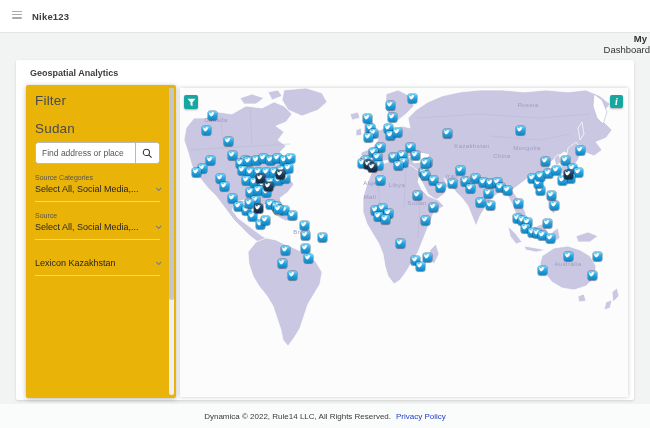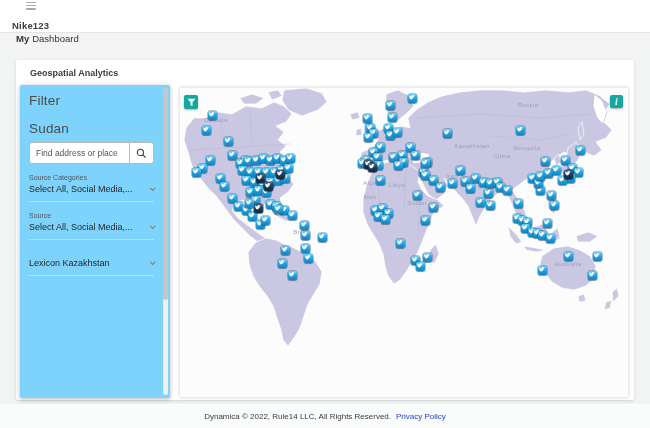--- a/index.html
+++ b/index.html
@@ -10,42 +10,42 @@
     position:relative;
     overflow:hidden;
   }
   
   .navbar {
     position:absolute; top:0; left:0; right:0; height:33px;
     background:#fff; border-bottom:1px solid #e4e4e4;
     display:flex; align-items:center; justify-content:space-between;
     padding:0 12px;
   }
-  .nav-left { display:flex; align-items:center; gap:10px;flex-direction:column; }
+  .nav-left { display:flex; align-items:flex-start; gap:10px; }
   .hamburger { width:10px; height:8px; display:flex; flex-direction:column; justify-content:space-between; cursor:pointer; }
   .hamburger span { display:block; height:1.6px; background:#a9a9a9; border-radius:1px; }
   .nav-title { font-size:9.5px; font-weight:700; color:#3d3d3d; letter-spacing:.2px; }
   .nav-right { display:flex; align-items:center; gap:5px; cursor:pointer; }
   .nav-email { font-size:8.5px; color:#4a4a4a; }
   .chev { width:4.5px; height:4.5px; border-right:1.2px solid #777; border-bottom:1.2px solid #777; transform:rotate(45deg) translateY(-1px); display:inline-block; }
   .chev.small { width:4px; height:4px; }
   
-  .breadcrumb { position:absolute; top:33px; left:0; right:0; height:27px; display:flex; align-items:flex-start; padding-left:16px; font-size:9.5px; color:#333; }
+  .breadcrumb { position:absolute; top:33px; left:0; right:0; height:27px; display:flex; align-items:flex-end; padding-left:16px; font-size:9.5px; color:#333;flex-direction:column; }
   .breadcrumb .bold { font-weight:700; margin-right:3px; }
   
   .card {
     position:absolute; left:16px; top:60px; width:618px; height:340px;
     background:#fff; border-radius:2px;
     box-shadow:0 1px 3px rgba(0,0,0,.14);
   }
   .card-title { position:absolute; left:14px; top:8px; font-size:9px; font-weight:700; color:#3c3c3c; }
   
   .filter-panel {
-    position:absolute; left:4px; top:25px; width:150px; height:313px;
-    background:#7dd3fc; border-radius:2px;
+    position:absolute; left:10px; top:25px; width:150px; height:313px;
+    background:#eab308; border-radius:2px;
     box-shadow:0 1px 5px rgba(0,0,0,.28);
     padding:8px 16px 0 9px;
   }
   .h-big { font-size:13.5px; font-weight:400; color:#4a4a4a; letter-spacing:.2px; }
   .date-row { display:flex; gap:10px; margin-top:5px; border-bottom:2px solid #7e7e7e; padding-bottom:7px; }
   .date-col { width:58px; }
   .f-label { font-size:7px; color:#555; margin-bottom:3px; }
   .f-value-row { display:flex; align-items:center; justify-content:space-between; cursor:pointer; }
   .f-value { font-size:9px; color:#262626; white-space:nowrap; }
   .search-h { margin-top:13px; }

